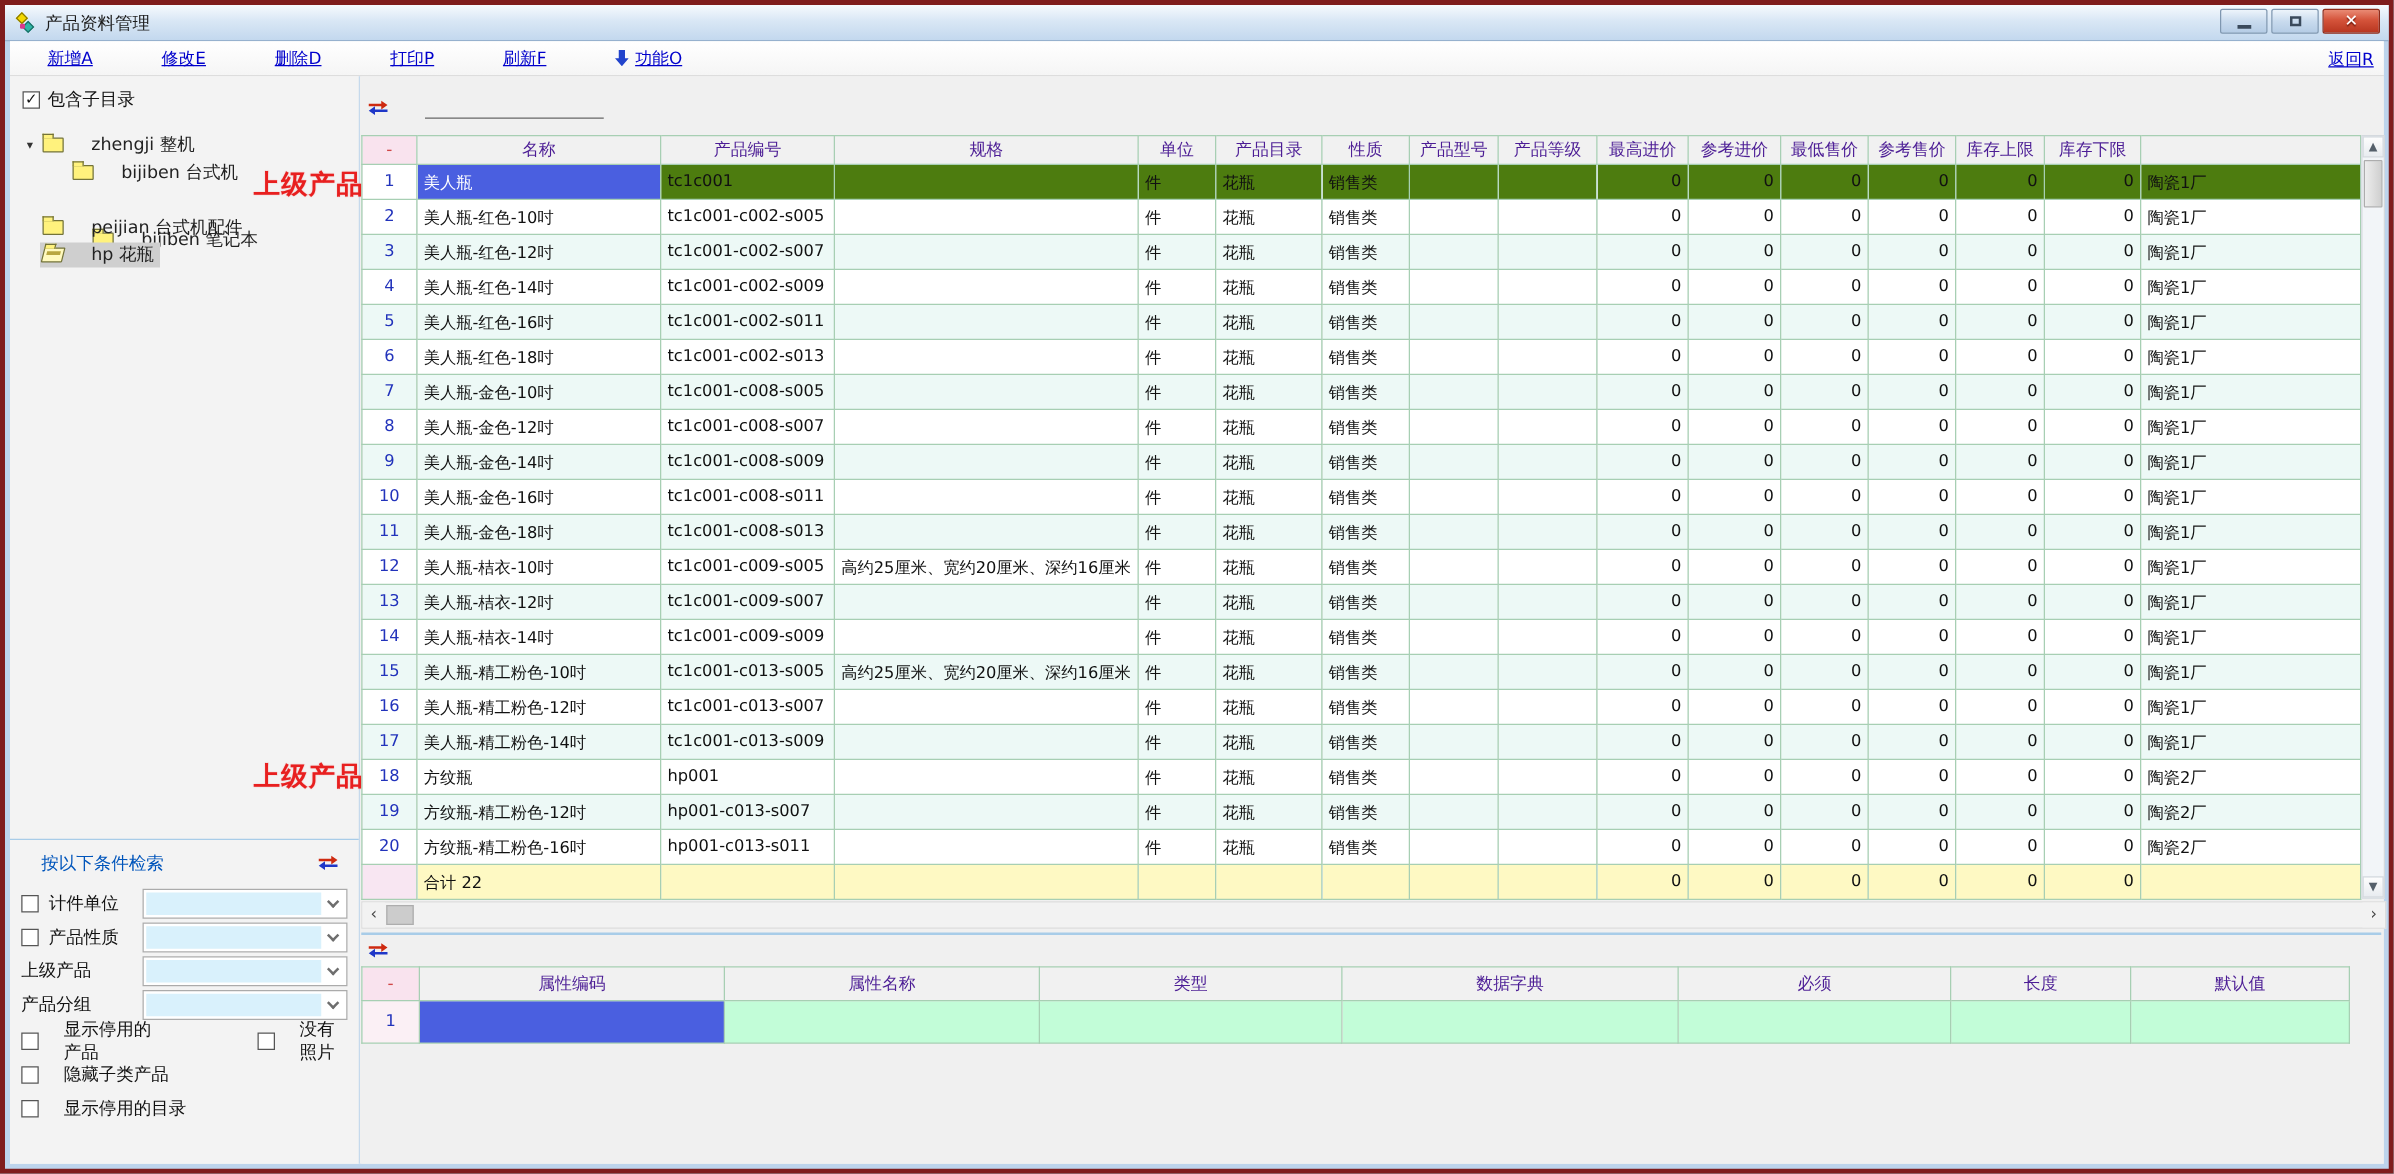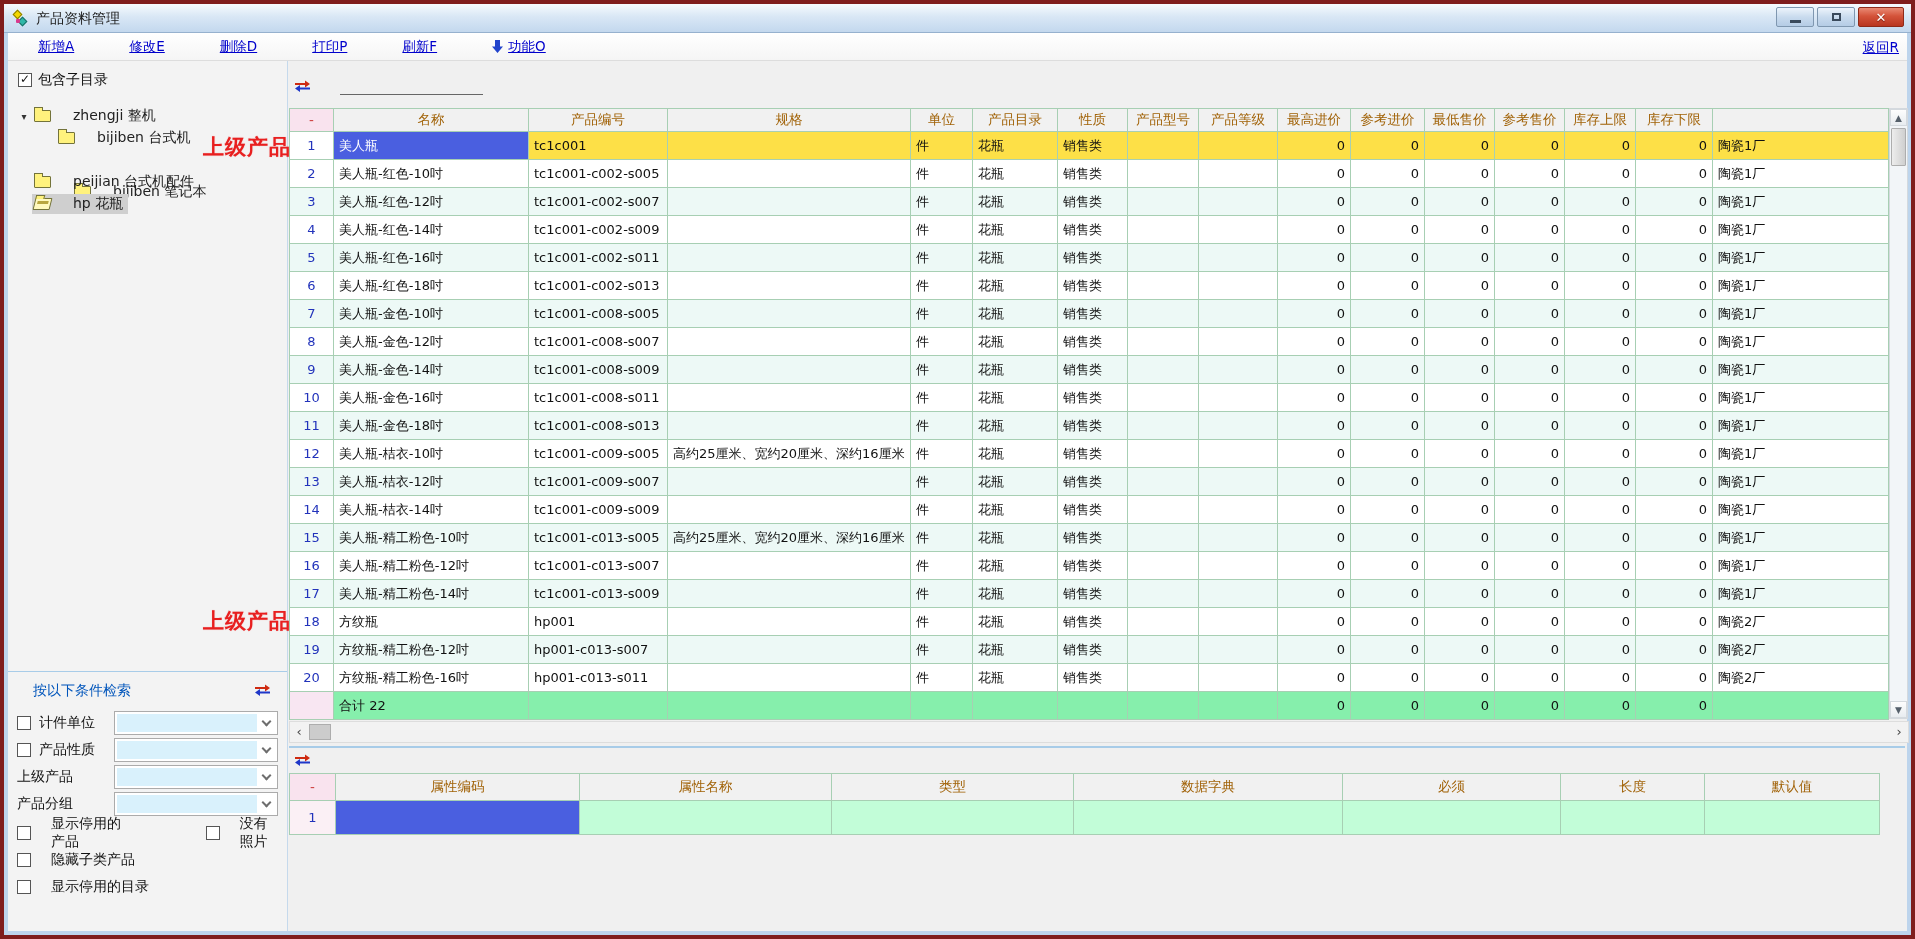--- a/index.html
+++ b/index.html
@@ -60,31 +60,31 @@
 
   
   .main{position:absolute;left:281px;top:28px;right:0;bottom:0;background:#F0F0F0;}
   .swap-icon{display:inline-block;width:17px;height:14px;cursor:pointer;}
   .swap-pos1{position:absolute;left:5px;top:17px;}
   .swap-pos2{position:absolute;left:5px;top:691px;}
   .filter-underline{position:absolute;left:51px;top:14px;width:143px;height:20px;border-bottom:1px solid #666;cursor:text;}
 
   table.grid{border-collapse:collapse;table-layout:fixed;}
   table.grid th,table.grid td{border:1px solid #A7CFB3;overflow:hidden;white-space:nowrap;padding:0 5px;}
-  table.grid th{height:23px;background:#F1F1F1;color:#a16207;font-weight:normal;font-size:13.5px;}
+  table.grid th{height:23px;background:#F1F1F1;color:#4c1d95;font-weight:normal;font-size:13.5px;}
   table.grid th.h-num{background:#F9E3EE;color:#D04848;}
   table.grid td{height:28px;font-size:13px;color:#111;background:#fff;}
   #product-grid{position:absolute;left:0;top:47px;}
   #product-grid tr.odd td{background:#EDF9F6;}
   #product-grid td.c-num{color:#2233BB;text-align:center;background:#fff;}
   #product-grid td.c-r{text-align:right;}
-  #product-grid tr.sel td{background:#fde047;}
+  #product-grid tr.sel td{background:#4d7c0f;}
   #product-grid tr.sel td.c-num{background:#fff;}
   #product-grid tr.sel td.c-selblue{background:#4A5FE0;color:#fff;}
-  #product-grid tr.foot td{background:#86efac;}
+  #product-grid tr.foot td{background:#fef9c3;}
   #product-grid tr.foot td.c-num{background:#F8E6F2;}
 
   #attr-grid{position:absolute;left:0;top:712px;}
   #attr-grid th{height:27px;}
   #attr-grid td{height:34px;}
   #attr-grid td.a-num{background:#FBF0F5;color:#2233BB;text-align:center;}
   #attr-grid td.a-blue{background:#4A5FE0;}
   #attr-grid td.a-mint{background:#C2FDD8;}
 
   

